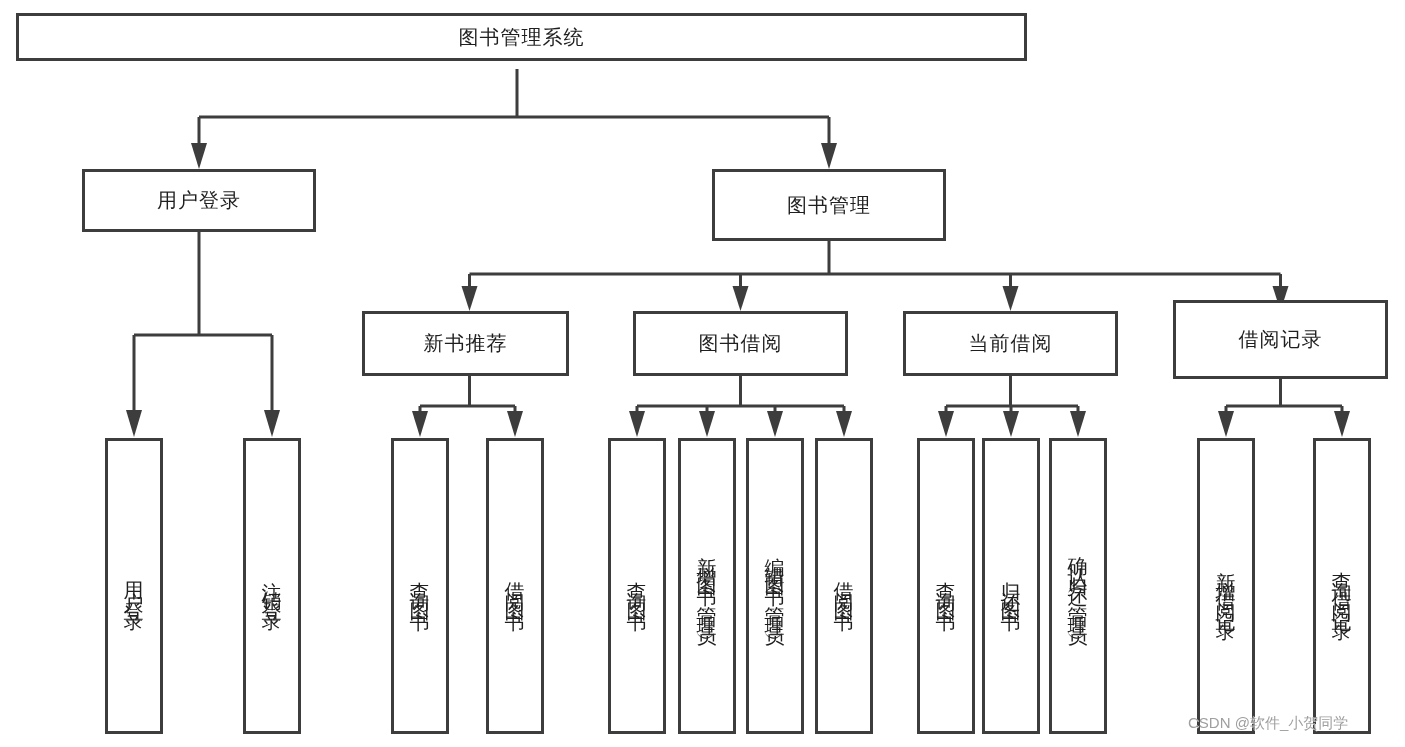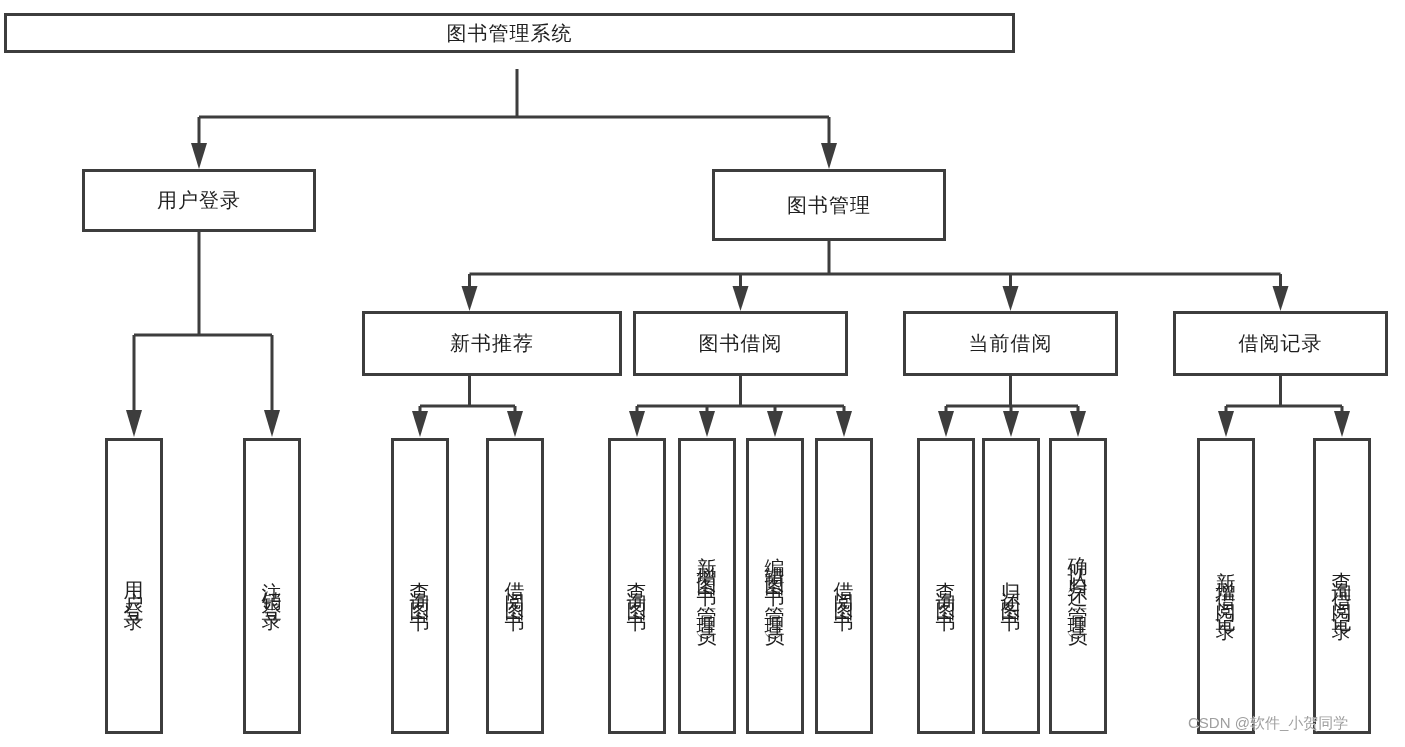--- a/index.html
+++ b/index.html
@@ -83,41 +83,41 @@
       <polygon points="767,411 783,411 775,437"></polygon>
       <polygon points="836,411 852,411 844,437"></polygon>
       <polygon points="938,411 954,411 946,437"></polygon>
       <polygon points="1003,411 1019,411 1011,437"></polygon>
       <polygon points="1070,411 1086,411 1078,437"></polygon>
       <polygon points="1218,411 1234,411 1226,437"></polygon>
       <polygon points="1334,411 1350,411 1342,437"></polygon>
     </g>
   </svg>
 
-  <div class="box h" style="left:4px;top:13px;width:1011px;height:40px">
+  <div class="box h" style="left:16px;top:13px;width:1011px;height:48px">
     <span>图书管理系统</span>
   </div>
 
   <div class="box h" style="left:82px;top:169px;width:234px;height:63px">
     <span>用户登录</span>
   </div>
   <div class="box h" style="left:712px;top:169px;width:234px;height:72px">
     <span>图书管理</span>
   </div>
 
-  <div class="box h" style="left:362px;top:311px;width:260px;height:65px">
+  <div class="box h" style="left:362px;top:311px;width:207px;height:65px">
     <span>新书推荐</span>
   </div>
   <div class="box h" style="left:633px;top:311px;width:215px;height:65px">
     <span>图书借阅</span>
   </div>
   <div class="box h" style="left:903px;top:311px;width:215px;height:65px">
     <span>当前借阅</span>
   </div>
-  <div class="box h" style="left:1173px;top:311px;width:215px;height:65px">
+  <div class="box h" style="left:1173px;top:300px;width:215px;height:79px">
     <span>借阅记录</span>
   </div>
 
   <div class="box v" style="left:105px;top:438px;width:58px;height:296px">
     <span>用户登录</span>
   </div>
   <div class="box v" style="left:243px;top:438px;width:58px;height:296px">
     <span>注销登录</span>
   </div>
 

